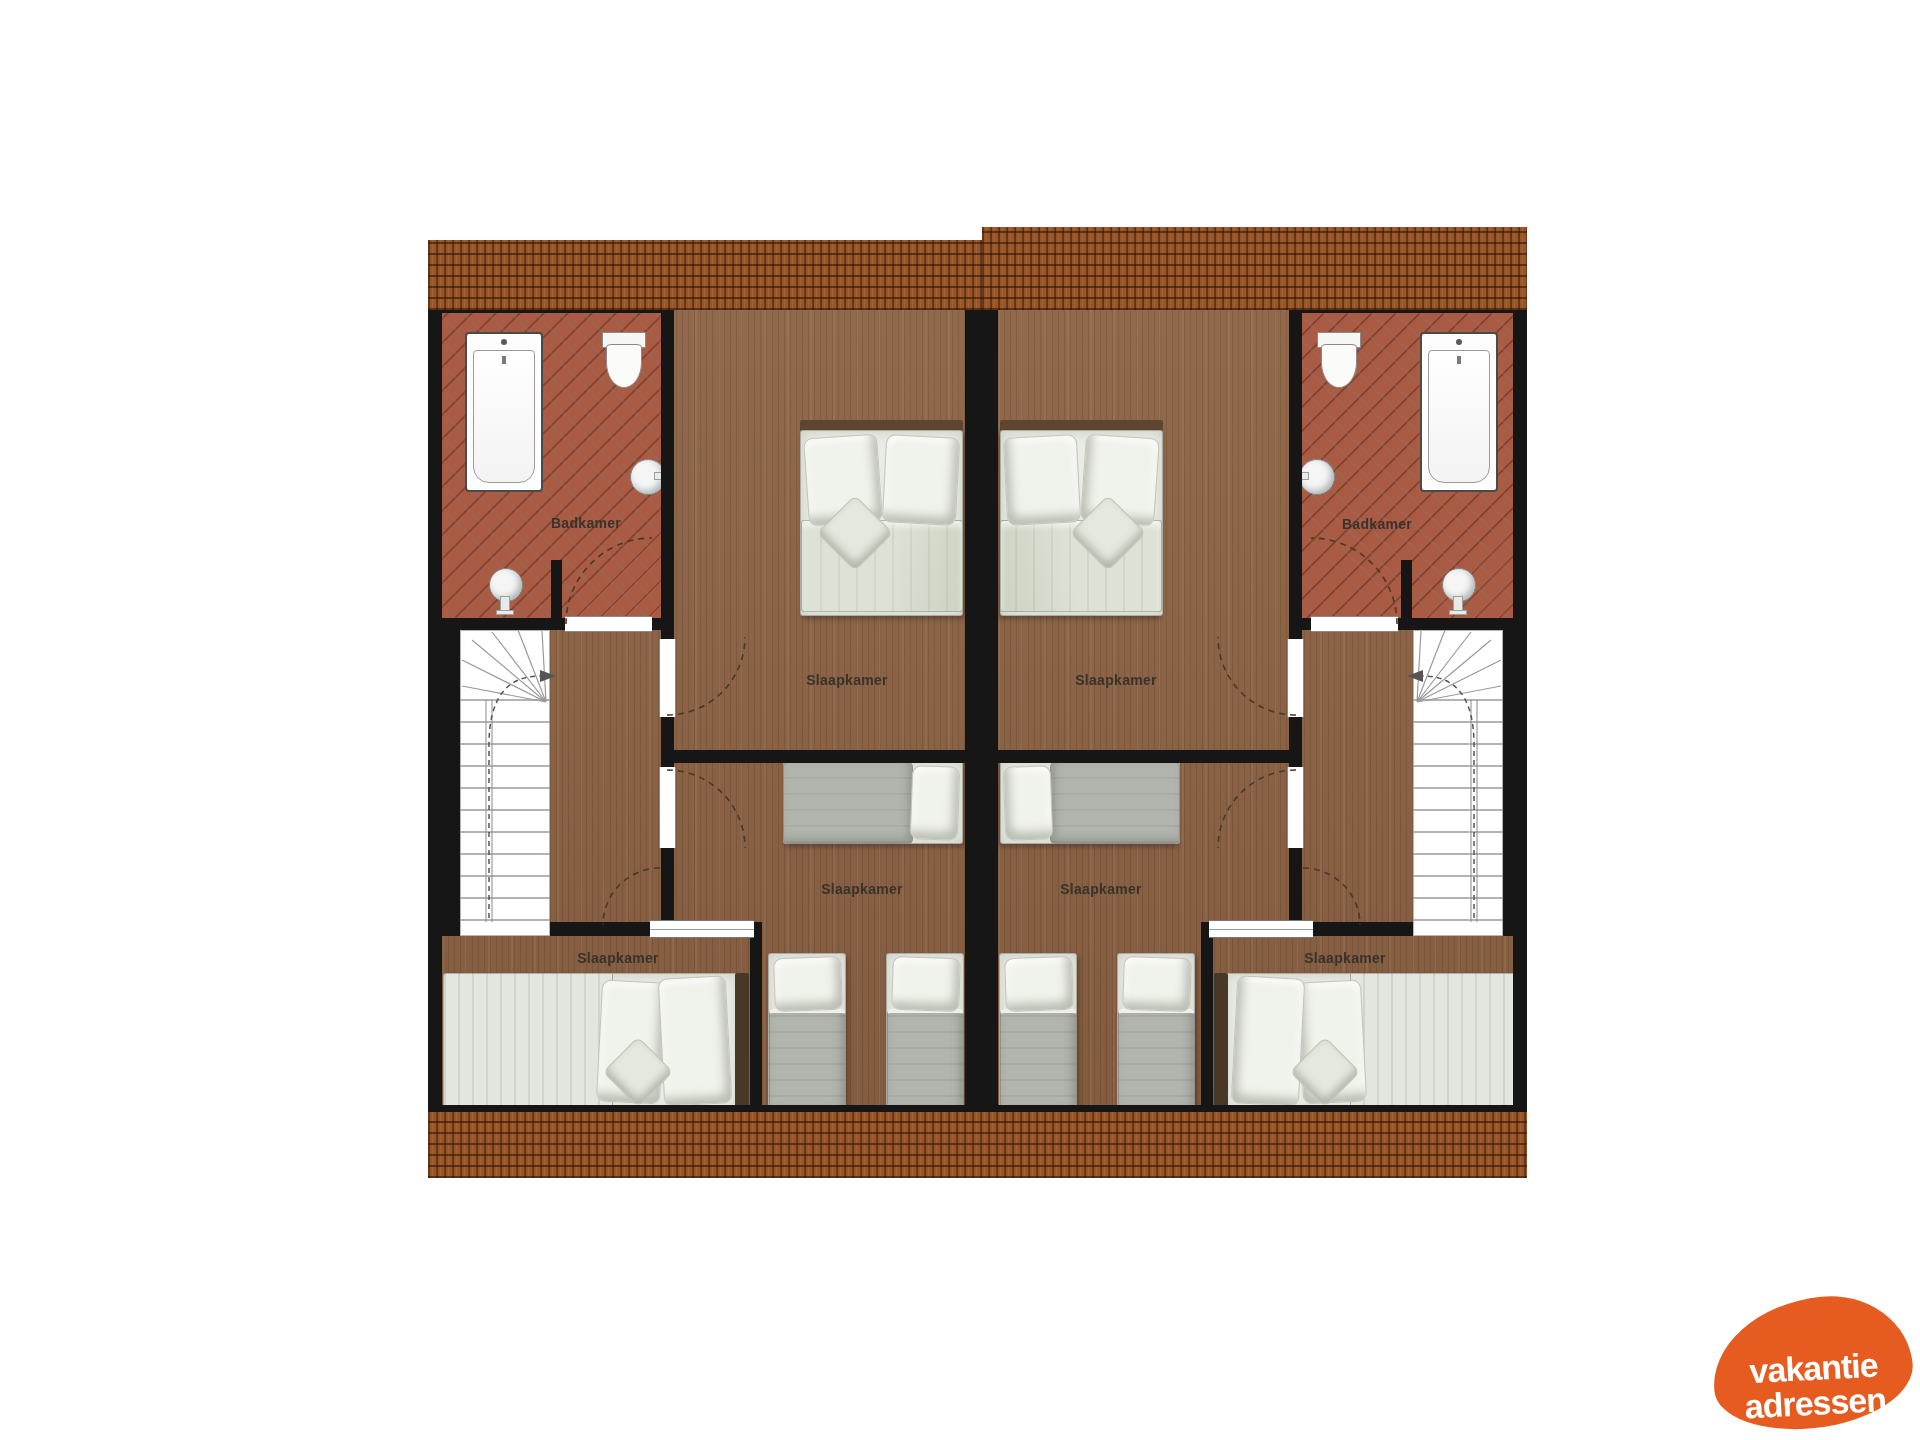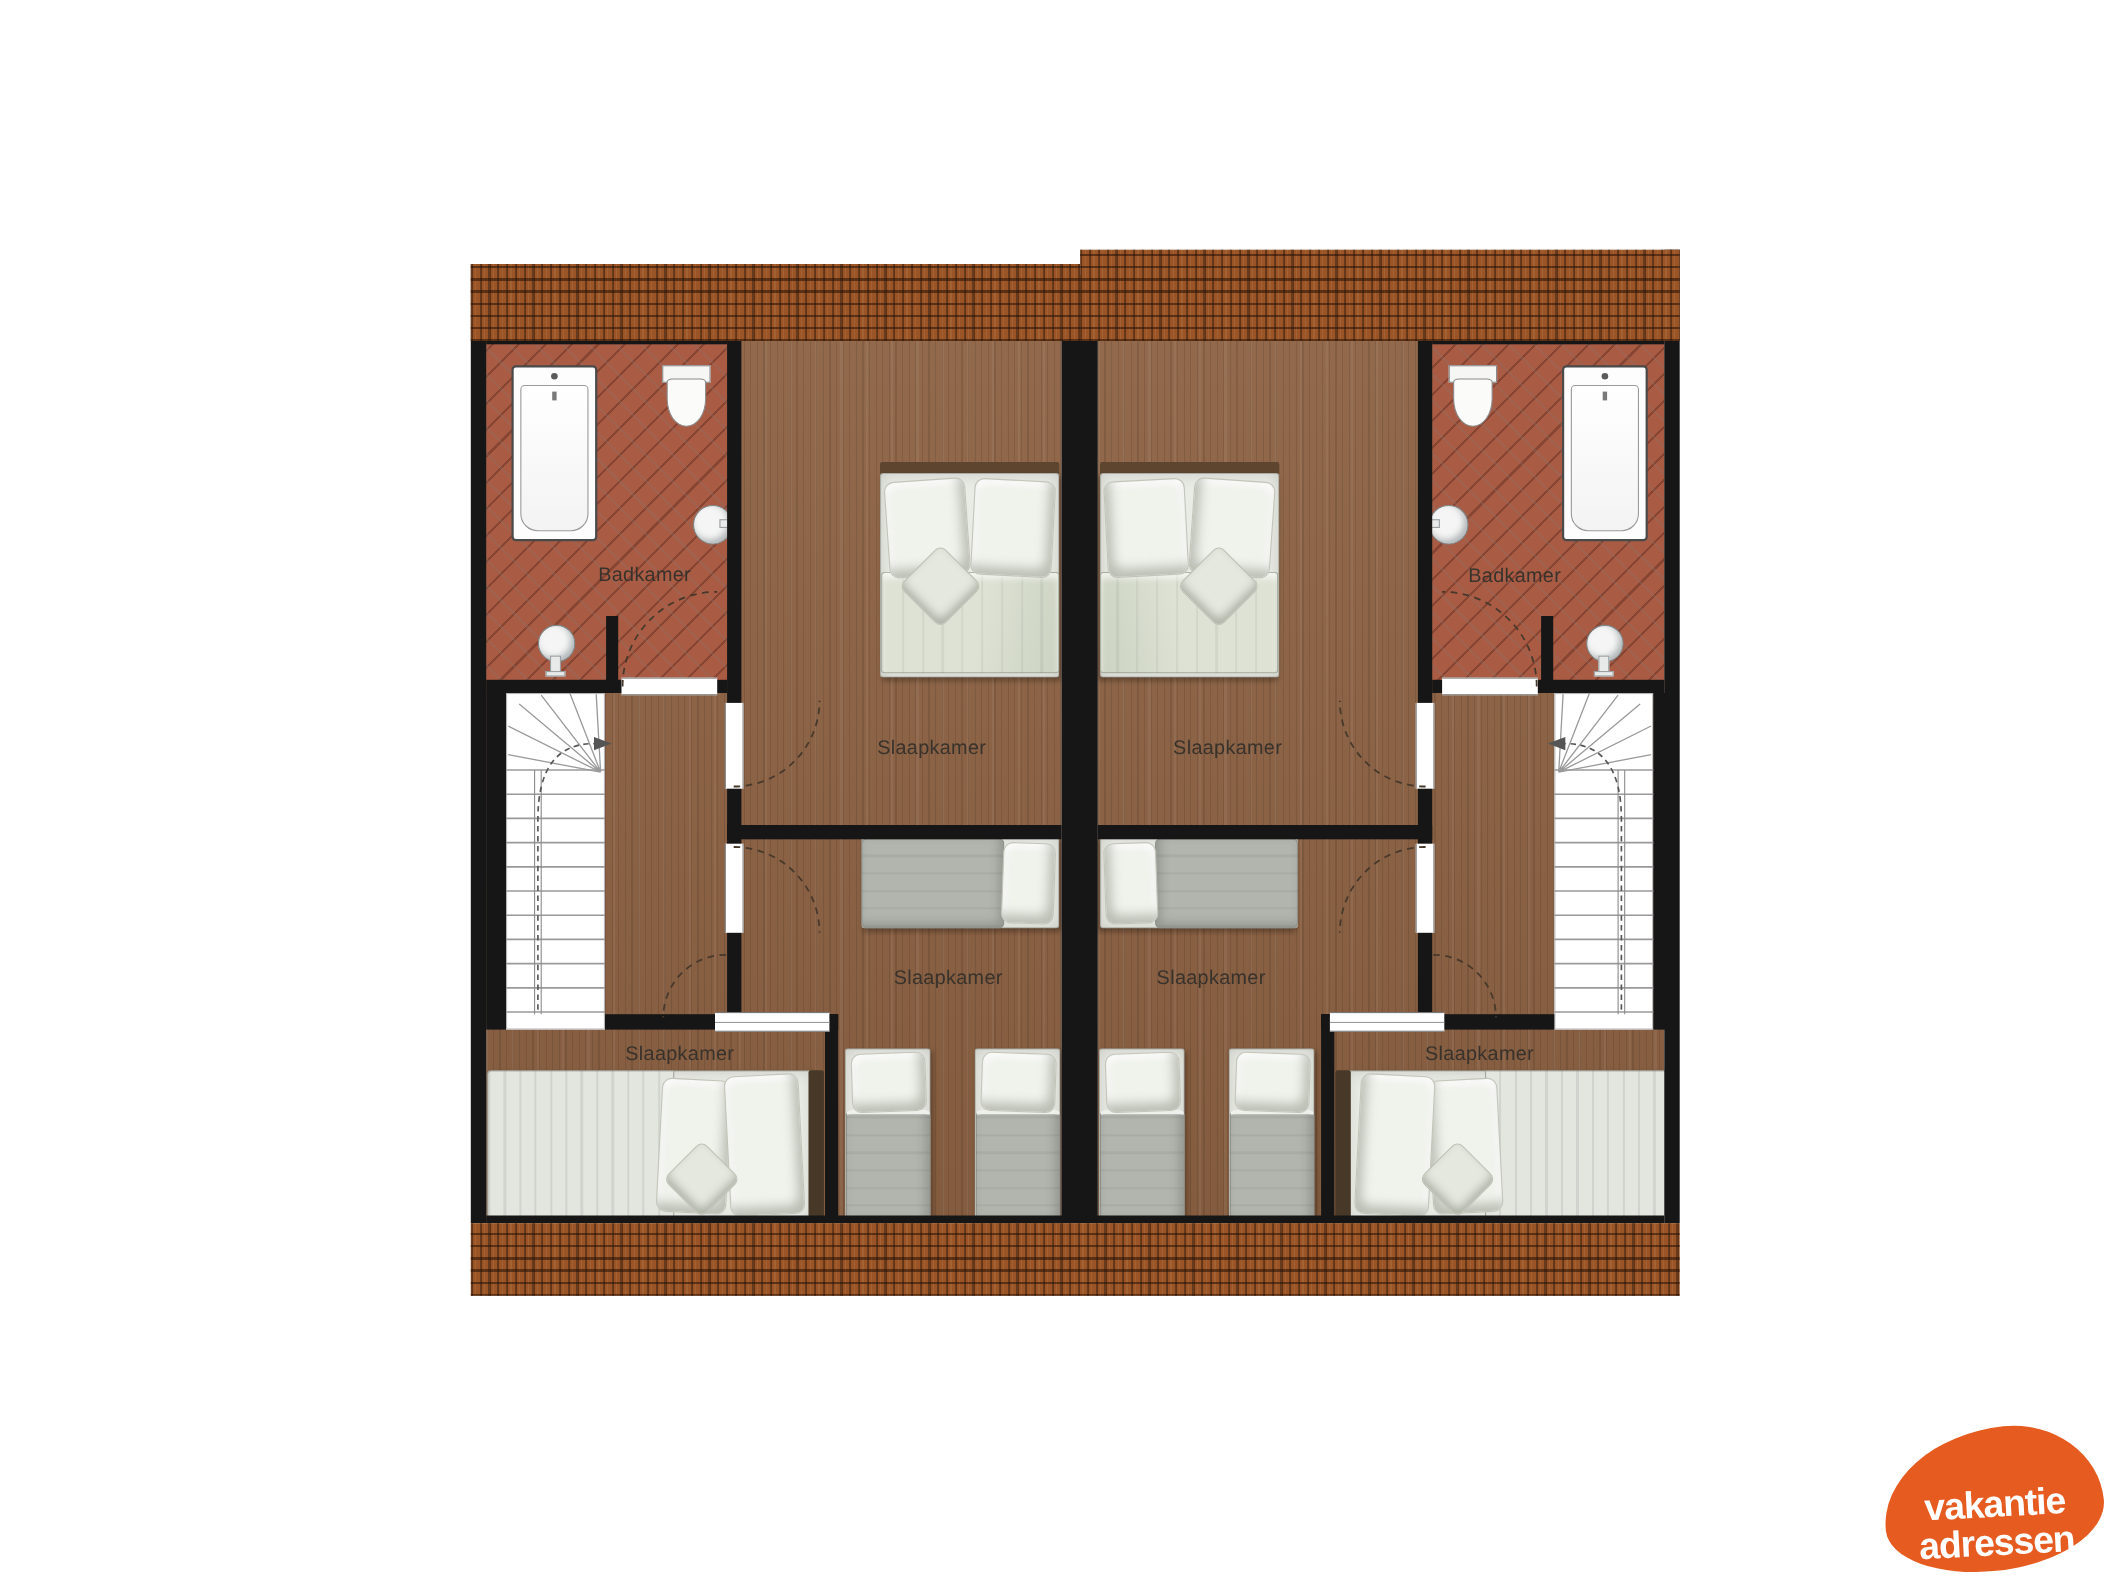--- a/index.html
+++ b/index.html
@@ -59,21 +59,21 @@
   .blanket-grey{position:absolute;background:#b2b5ae;
       background-image:repeating-linear-gradient(0deg, rgba(0,0,0,.05) 0 2px, rgba(0,0,0,0) 2px 16px);
       border-radius:5px;border:1px solid rgba(90,92,86,.4);box-shadow:inset -4px -4px 9px rgba(80,84,76,.3);}
   .duvet{position:absolute;background:#e3e5df;
       background-image:repeating-linear-gradient(90deg, rgba(0,0,0,.08) 0 2px, rgba(0,0,0,0) 2px 14px);
       border:1px solid rgba(95,95,85,.4);border-radius:4px 0 0 4px;}
   .headboard{position:absolute;background:#5d4530;border-radius:2px;}
   .headboard-dark{position:absolute;background:#473827;border-radius:2px;}
 
   
-  .room-label{position:absolute;transform:translate(-50%,-50%);font-size:18px;font-weight:normal;
+  .room-label{position:absolute;transform:translate(-50%,-50%);font-size:14px;font-weight:bold;
               color:#38322c;letter-spacing:.3px;white-space:nowrap;}
 
   
   .logo{position:absolute;left:1712px;top:1298px;width:200px;height:130px;background:#e65b1f;
         border-radius:58% 42% 52% 48% / 64% 58% 42% 36%;transform:rotate(-6deg);}
   .logo-text{position:absolute;left:0;right:0;bottom:8px;text-align:center;transform:rotate(3deg);
              color:#ffffff;font-weight:bold;font-size:34px;line-height:1.02;letter-spacing:-1px;}
 
   svg.ovl{position:absolute;left:0;top:0;pointer-events:none;}
 </style>

